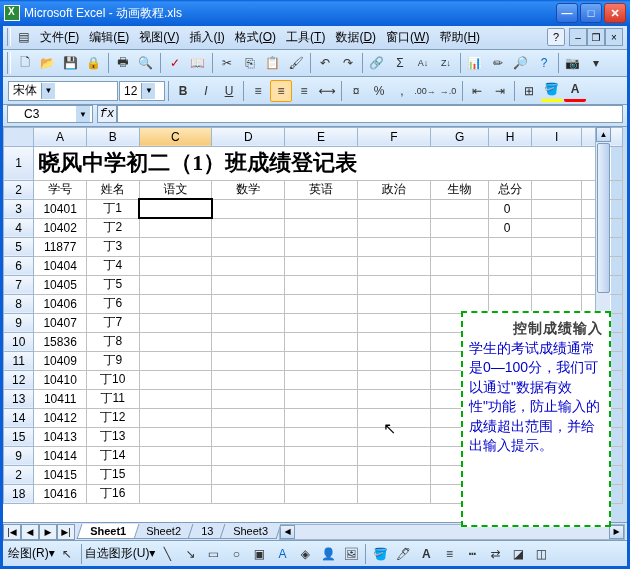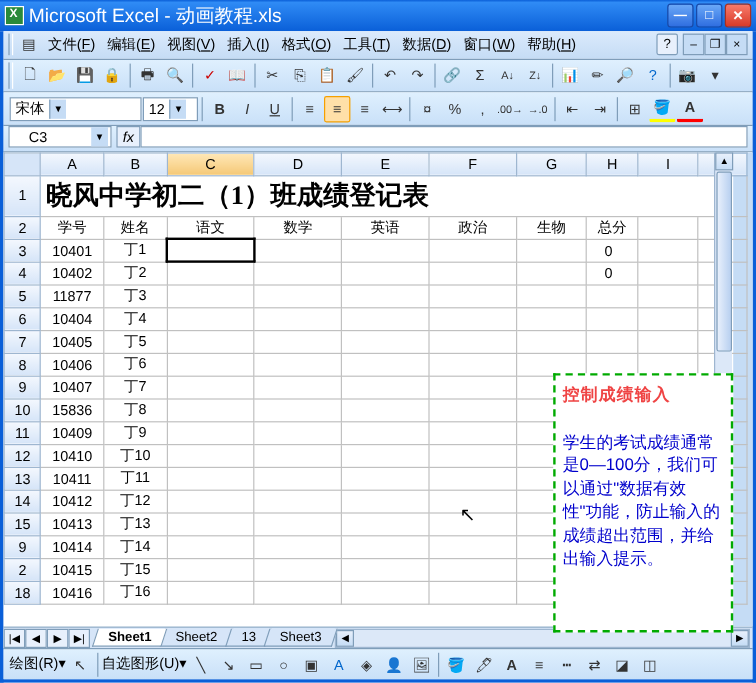--- a/index.html
+++ b/index.html
@@ -2,21 +2,21 @@
 <html><head>
 <meta charset="utf-8">
 <style>
 * { box-sizing: border-box; margin: 0; padding: 0; }
 body { font-family: "Microsoft YaHei", SimSun, sans-serif; font-size: 12px; background: #fff; width: 630px; height: 569px; overflow: hidden; position: relative; }
 
 
 .titlebar { background: linear-gradient(to bottom, #0a5fd8 0%, #2f8bf5 8%, #0a5fd8 100%); height: 26px; display: flex; align-items: center; padding: 0 4px; color: #fff; }
 .titlebar .icon { width: 16px; height: 16px; background: #2a8a3a; border: 1px solid #fff; margin-right: 4px; display: inline-block; position: relative; }
 .titlebar .icon::after { content: "X"; color: #fff; font-size: 10px; position: absolute; left: 3px; top: 0; font-weight: bold; }
-.titlebar .title { flex: 1; font-size: 16px; }
+.titlebar .title { flex: 1; font-size: 12px; }
 .titlebar .winbtns { display: flex; gap: 2px; }
 .titlebar .winbtn { width: 22px; height: 20px; background: linear-gradient(to bottom,#6aa8f7,#2f6ee0); border: 1px solid #1a4aa8; border-radius: 3px; color: #fff; display: flex; align-items: center; justify-content: center; font-size: 11px; font-weight: bold; }
 .titlebar .winbtn.close { background: linear-gradient(to bottom,#f87a6a,#d83a28); border-color: #a83020; }
 
 
 .menubar { background: linear-gradient(to bottom,#dbeafc,#c5dcf5); border-bottom: 1px solid #7f9db9; height: 24px; display: flex; align-items: center; padding: 0 4px; }
 .menubar .mgrip { width: 4px; height: 18px; border-left: 1px solid #7f9db9; border-right: 1px solid #fff; margin-right: 2px; }
 .menubar .mitem { padding: 2px 5px; font-size: 12px; cursor: default; }
 .menubar .mitem .ukey { text-decoration: underline; }
 .menubar .qbtn { margin-left: auto; width:18px;height:18px;border:1px solid #7f9db9;background:#e8f0fc;border-radius:2px;display:flex;align-items:center;justify-content:center;font-size:11px;margin-right:4px; }
@@ -34,42 +34,42 @@
 .fmtbar .combo { height: 20px; background: #fff; border: 1px solid #7f9db9; display: flex; align-items: center; padding: 0 2px 0 4px; font-size: 12px; }
 .fmtbar .combo .drop { width: 14px; height: 16px; background: #c5dcf5; border-left: 1px solid #7f9db9; display: flex; align-items: center; justify-content: center; font-size: 8px; margin-left: 4px; }
 .fontname { width: 110px; }
 .fontsize { width: 46px; }
 .tbtn.active { border: 1px solid #f5a000; background: #ffe0a8; }
 
 
 .fxbar { background: linear-gradient(to bottom,#dff0fe,#c9e0f8); border-bottom: 1px solid #7f9db9; height: 22px; display: flex; align-items: flex-start; }
 .namebox { width: 86px; background: #fff; border: 1px solid #7f9db9; height: 18px; display: flex; align-items: center; padding: 0 2px 0 16px; font-size: 12px; margin: 0 4px; }
 .namebox .drop { width: 14px; height: 16px; background: #c5dcf5; margin-left: auto; font-size: 8px; display: flex; align-items: center; justify-content: center; }
-.fxlbl { width: 20px; height: 18px; border: 1px solid #7f9db9; background: #e8f0fc; display: flex; align-items: center; justify-content: center; font-style: italic; font-family: Liberation Sans, sans-serif; }
+.fxlbl { width: 20px; height: 18px; border: 1px solid #7f9db9; background: #e8f0fc; display: flex; align-items: center; justify-content: center; font-style: italic; font-family: Liberation Mono, monospace; }
 .fxinput { flex: 1; height: 18px; background: #fff; border: 1px solid #7f9db9; margin-right: 4px; }
 
 
 .gridwrap { position: relative; height: 400px; background: #fff; border-right: 16px solid #c5dcf5; }
 .grid { border-collapse: collapse; table-layout: fixed; width: 620px; }
 .grid th, .grid td { border: 1px solid #c0c0c0; height: 19px; font-size: 12px; text-align: center; overflow: hidden; white-space: nowrap; }
 .grid th { background: linear-gradient(to bottom,#f4f8fe,#d6e5f8); border: 1px solid #9eb6d0; font-weight: normal; }
 .grid .rowh { width: 30px; background: linear-gradient(to bottom,#f4f8fe,#d6e5f8); border: 1px solid #9eb6d0; }
 .grid .corner { background: #d6e5f8; border: 1px solid #9eb6d0; }
 .colA { width: 52px; } .colB { width: 52px; } .colC { width: 72px; } .colD { width: 72px; } .colE { width: 72px; } .colF { width: 72px; } .colG { width: 58px; } .colH { width: 42px; } .colI { width: 50px; } .colJ { width: 40px; }
 .titlerow td.content { font-family: KaiTi,STKaiti,serif; font-size: 22px; font-weight: bold; text-align: left; padding-left: 4px; height: 34px; }
 .hdr td { font-weight: normal; text-align: center; }
 .datarow td { text-align: center; }
 .selcell { border: 2px solid #000 !important; position: relative; }
 .partial { text-align: right; padding-right: 6px; }
 th.selcol { background: linear-gradient(to bottom,#ffe8b8,#f5c978); }
 th.selrow { background: linear-gradient(to right,#ffe8b8,#f5c978); }
 
 
 .note { position: absolute; top: 184px; left: 458px; width: 150px; height: 216px; border: 2px dashed #0a0; background: #fff; padding: 6px; font-size: 14px; line-height: 1.4; }
-.note .ntitle { color: #ef4444; font-weight: bold; letter-spacing: 1px; text-align: left; margin-bottom: 20px; }
+.note .ntitle { color: #404040; font-weight: bold; letter-spacing: 1px; text-align: right; margin-bottom: 0; }
 .note .nbody { color: #00c; }
 
 
 .cursor { position: absolute; top: 292px; left: 380px; font-size: 16px; color: #000; pointer-events: none; }
 
 
 .wmark { position: absolute; top: 445px; left: 510px; color: #fff; text-shadow: 1px 1px 2px #000; font-family: Arial; font-size: 14px; font-style: italic; }
 .wmark .dot { color: #d00; }
 
 

